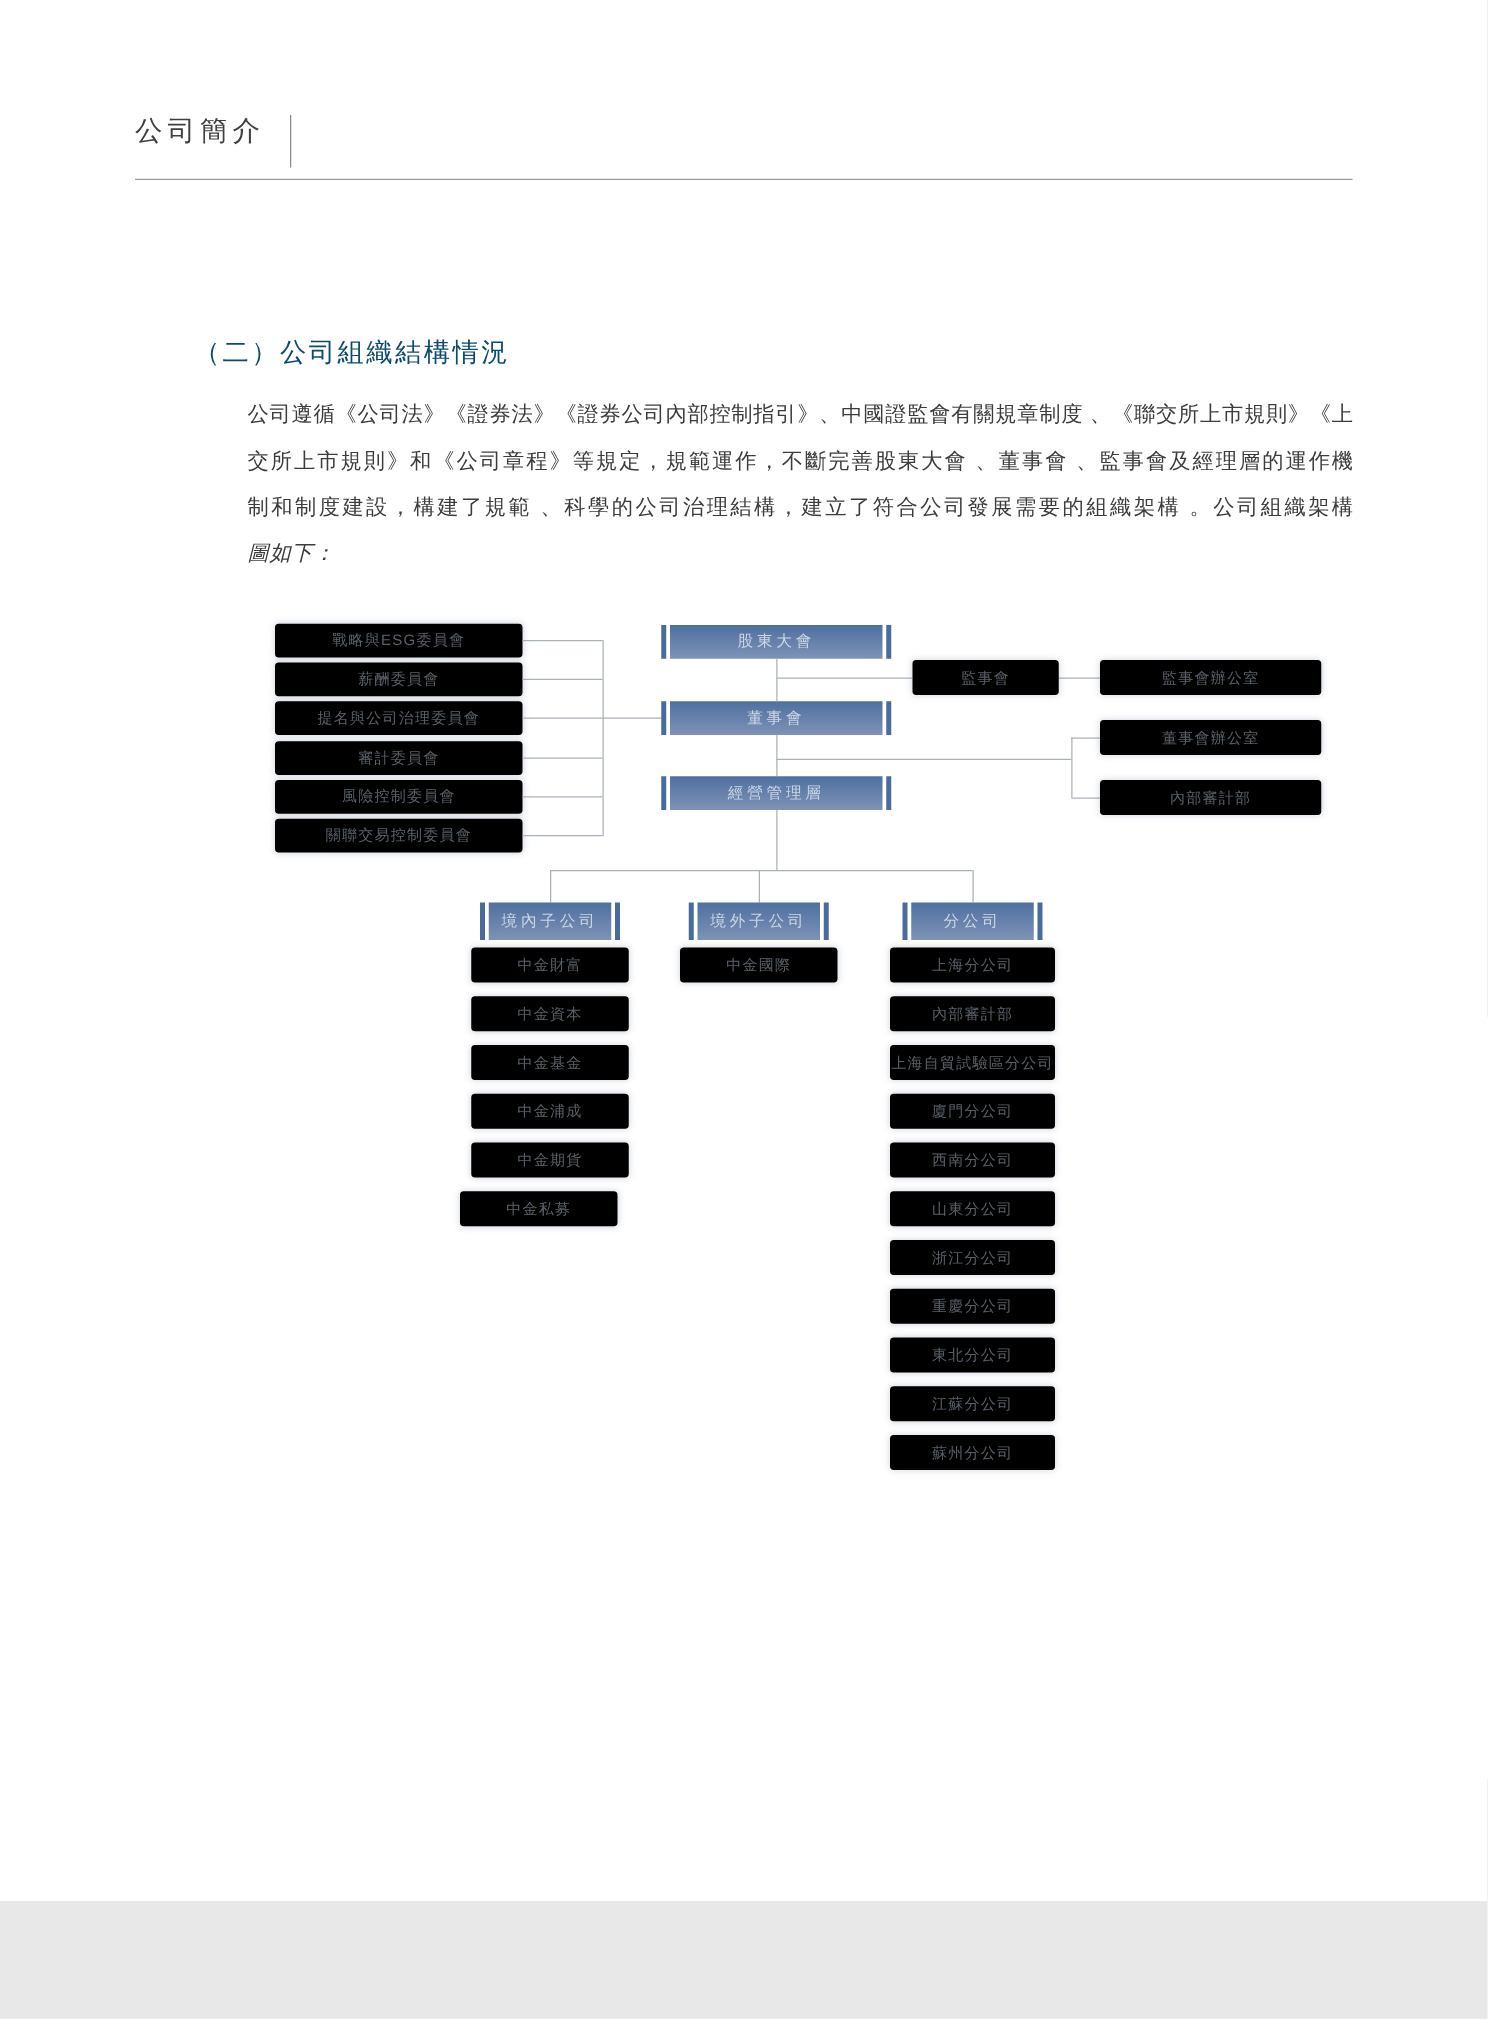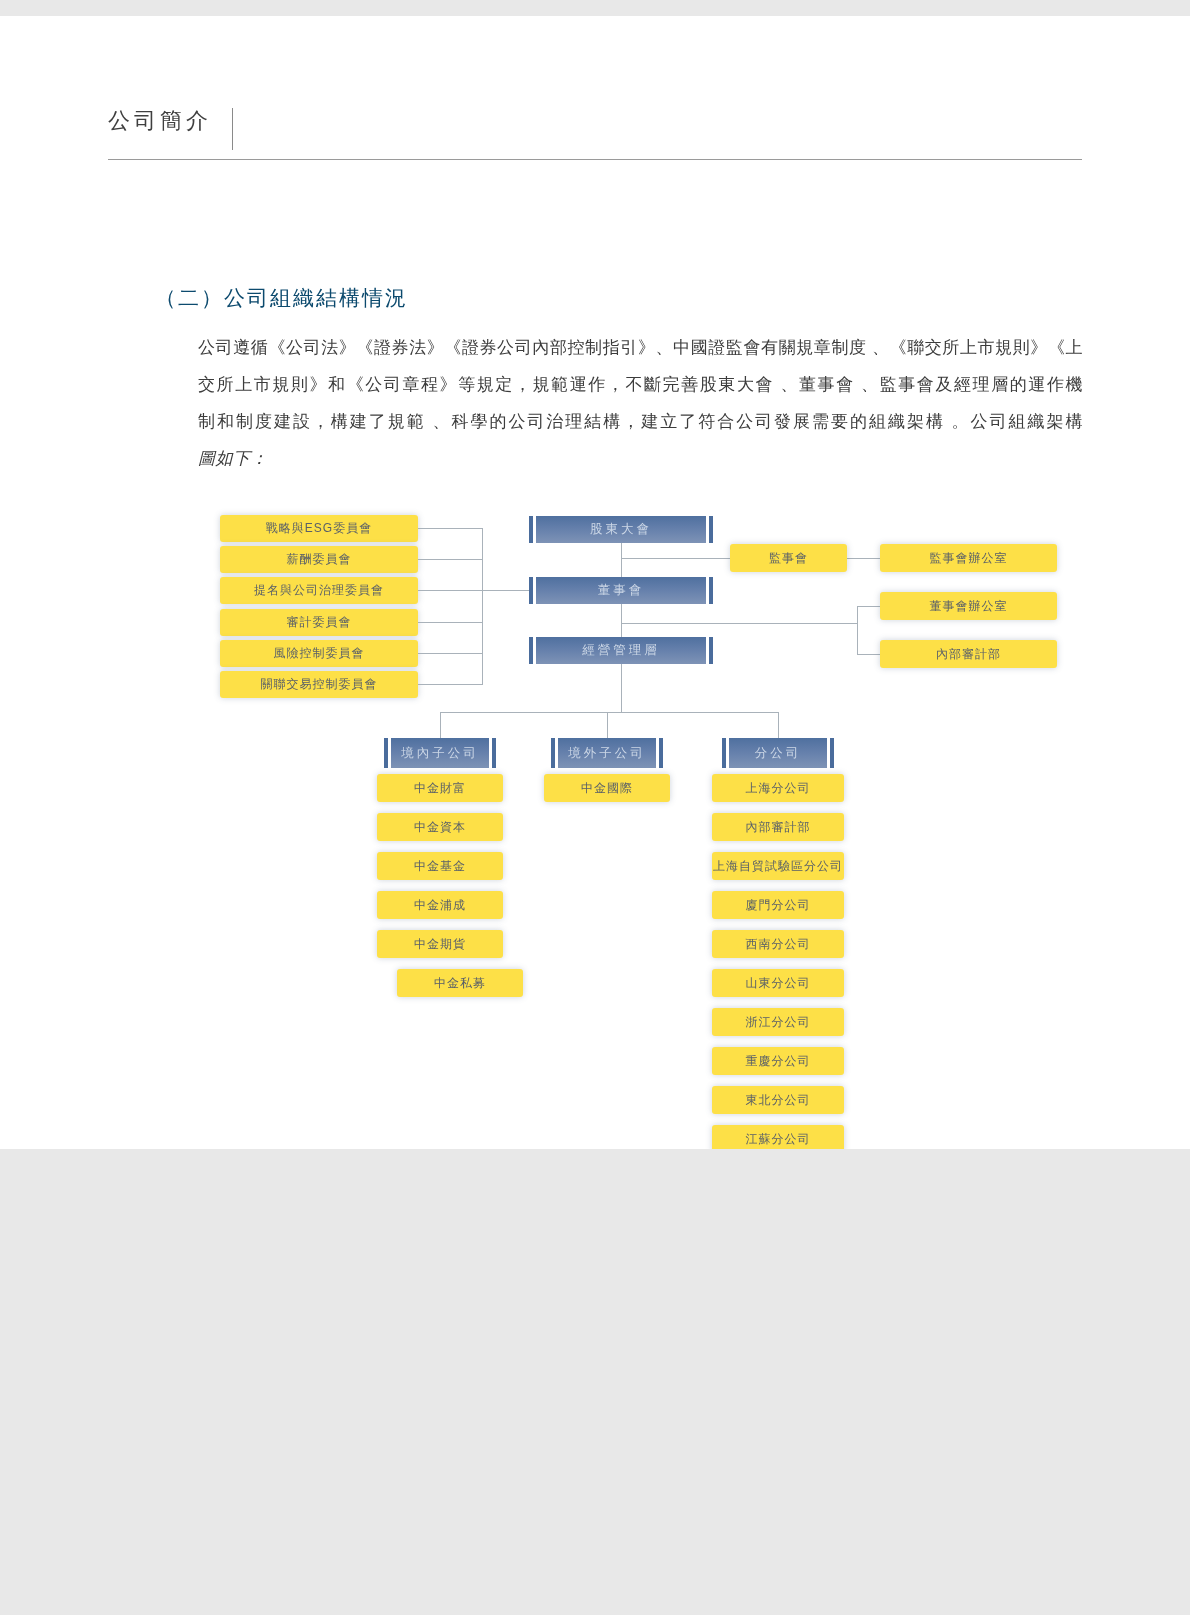--- a/index.html
+++ b/index.html
@@ -1,19 +1,19 @@
 <!DOCTYPE html>
 <html><head>
 <meta charset="utf-8">
 <style>
   html,body{margin:0;padding:0;background:#e8e8e8;}
   .page{
     position:relative;
-    width:1190px;height:1133px;
-    margin:16px auto;
+    width:1190px;height:1521px;
+    margin:0 auto;
     background:#ffffff;
     font-family:"Liberation Sans", sans-serif;
     overflow:hidden;
   }
   
   .doc-header-title{
     position:absolute;left:108px;top:90px;
     font-family:"Liberation Serif", serif;
     font-size:22px;color:#3f3f3f;letter-spacing:4px;
   }
@@ -25,21 +25,21 @@
     font-size:21px;font-weight:normal;color:#0c4a6e;letter-spacing:2px;
   }
   .body-paragraph{
     position:absolute;left:198px;top:313px;width:885px;
     font-size:17px;line-height:37px;color:#3c3c3c;letter-spacing:.5px;
   }
   .body-paragraph .jline{text-align:justify;text-align-last:justify;}
   .body-paragraph .lline{text-align:left;font-style:italic;}
   
   .wbox{
-    position:absolute;background:#fde047;border-radius:3px;
+    position:absolute;background:#000000;border-radius:3px;
     box-shadow:0 0 6px rgba(90,105,135,.30);
     display:flex;align-items:center;justify-content:center;
     font-size:12px;color:#5a6068;letter-spacing:1px;white-space:nowrap;text-align:center;
   }
   .bluebox{position:absolute;display:flex;align-items:stretch;}
   .bb-bar{width:4px;background:#4a6c9c;}
   .bb-main{
     flex:1;margin:0 3px;
     background:linear-gradient(180deg,#4f709f 0%,#647fab 45%,#7e93b6 100%);
     color:#ccd7e6;display:flex;align-items:center;justify-content:center;
@@ -137,21 +137,21 @@
     <span class="bb-bar"></span>
     <span class="bb-main">分公司</span>
     <span class="bb-bar"></span>
   </div>
 
   <div class="wbox" style="left:377px;top:758px;width:126px;height:28px">中金財富</div>
   <div class="wbox" style="left:377px;top:797px;width:126px;height:28px">中金資本</div>
   <div class="wbox" style="left:377px;top:836px;width:126px;height:28px">中金基金</div>
   <div class="wbox" style="left:377px;top:875px;width:126px;height:28px">中金浦成</div>
   <div class="wbox" style="left:377px;top:914px;width:126px;height:28px">中金期貨</div>
-  <div class="wbox" style="left:397px;top:953px;width:126px;height:28px">中金私募</div>
+  <div class="wbox" style="left:368px;top:953px;width:126px;height:28px">中金私募</div>
 
   <div class="wbox" style="left:544px;top:758px;width:126px;height:28px">中金國際</div>
 
   <div class="wbox" style="left:712px;top:758px;width:132px;height:28px">上海分公司</div>
   <div class="wbox" style="left:712px;top:797px;width:132px;height:28px">內部審計部</div>
   <div class="wbox" style="left:712px;top:836px;width:132px;height:28px">上海自貿試驗區分公司</div>
   <div class="wbox" style="left:712px;top:875px;width:132px;height:28px">廈門分公司</div>
   <div class="wbox" style="left:712px;top:914px;width:132px;height:28px">西南分公司</div>
   <div class="wbox" style="left:712px;top:953px;width:132px;height:28px">山東分公司</div>
   <div class="wbox" style="left:712px;top:992px;width:132px;height:28px">浙江分公司</div>

